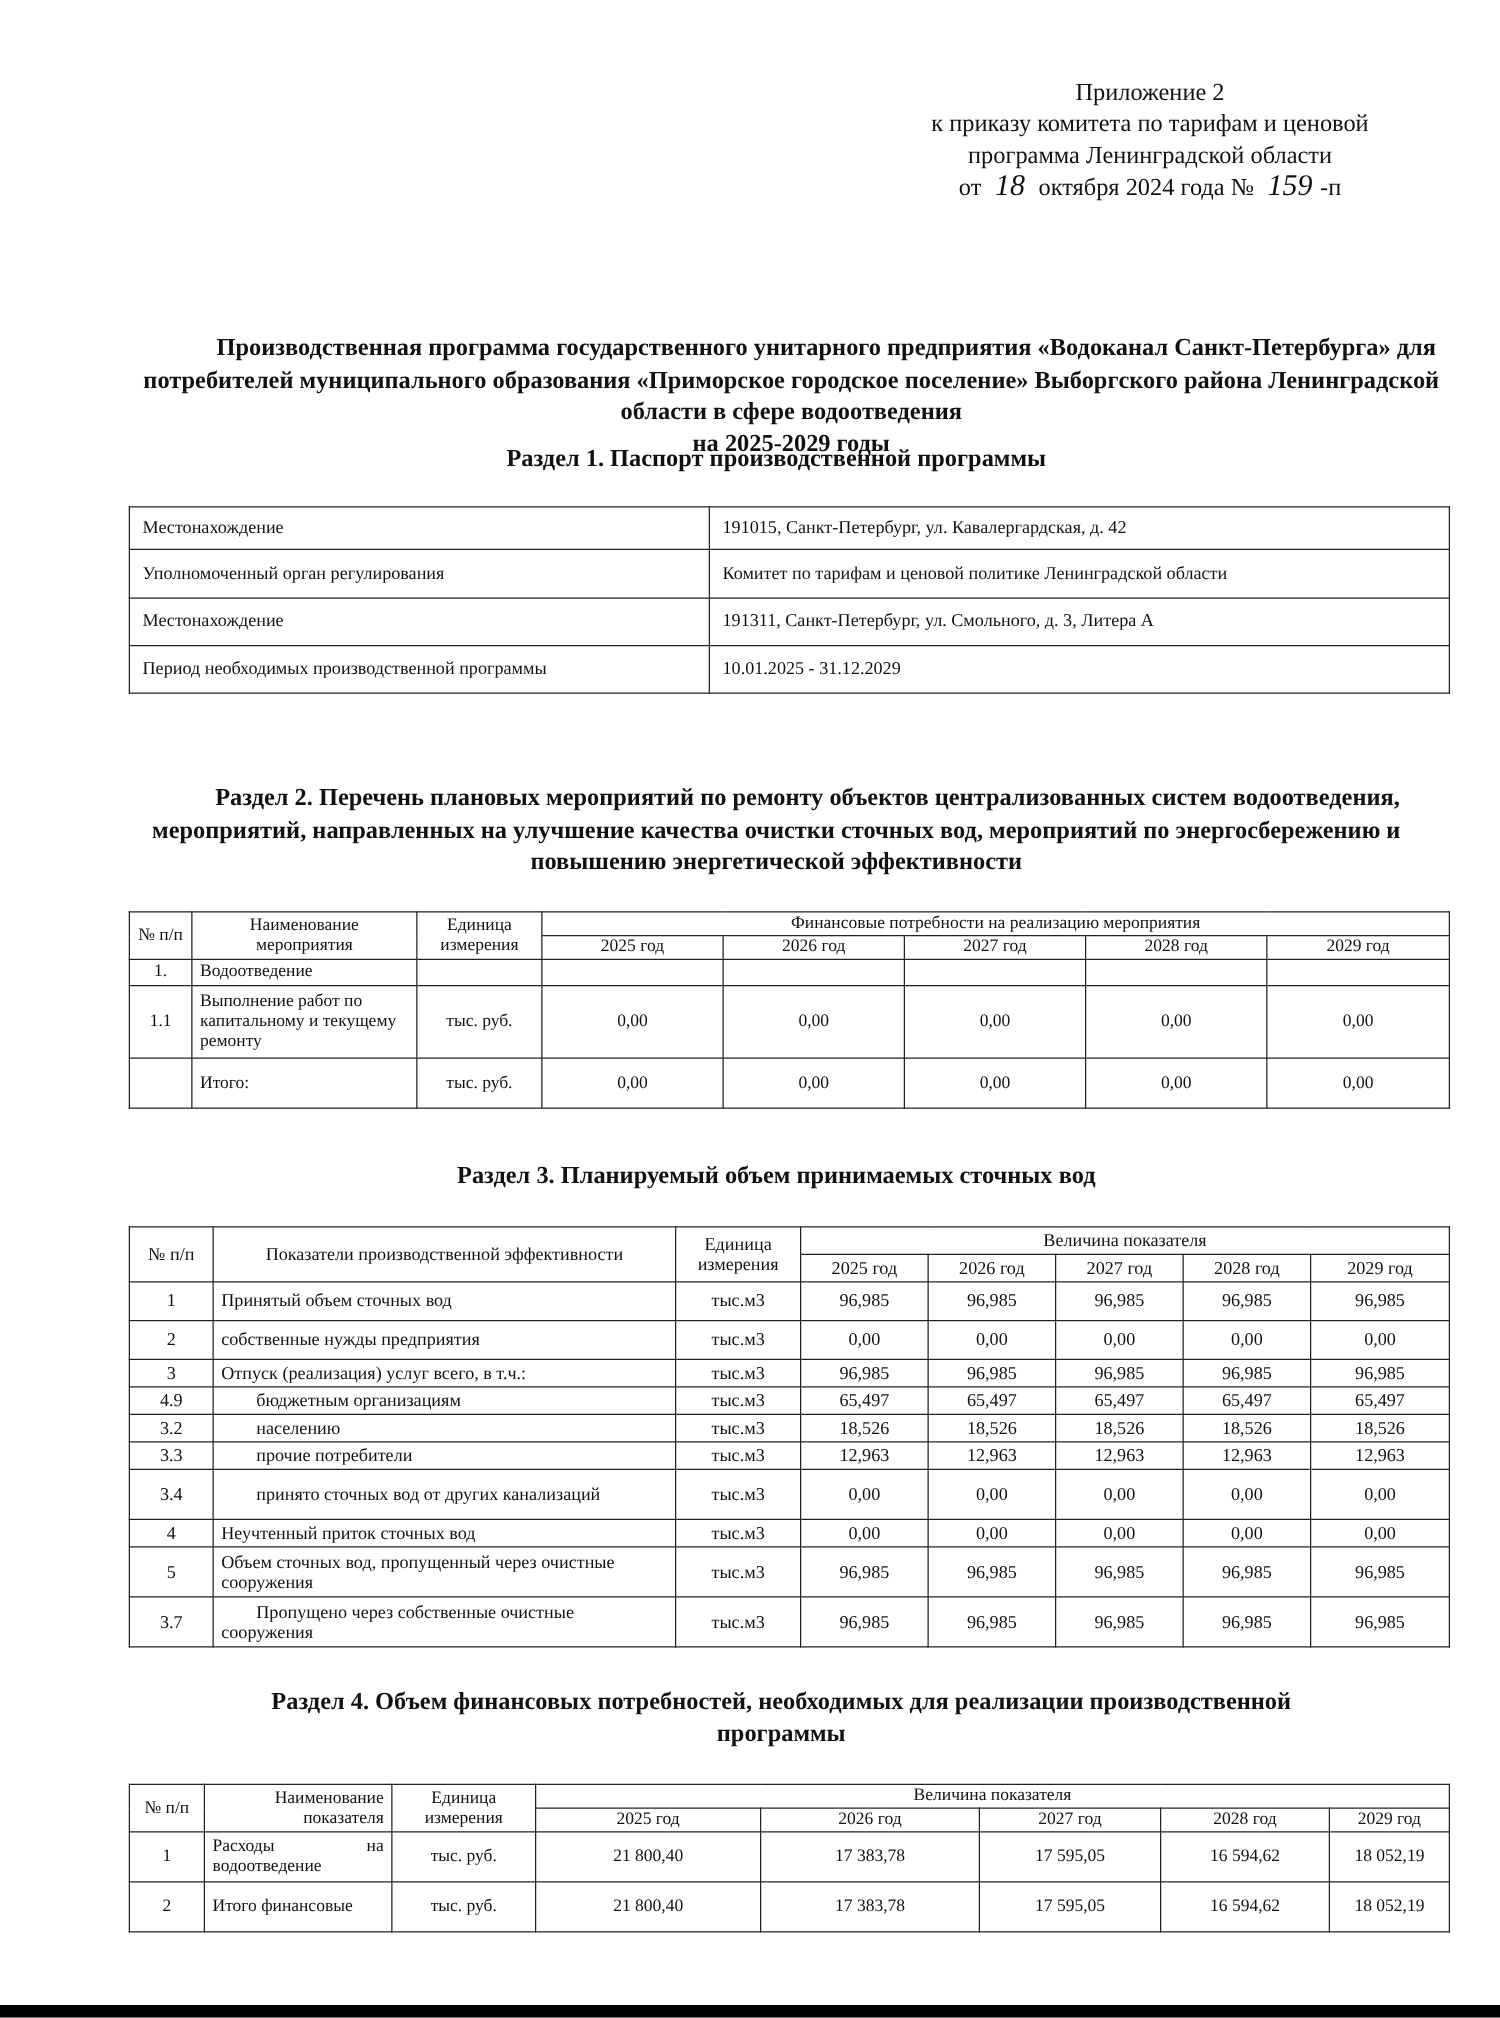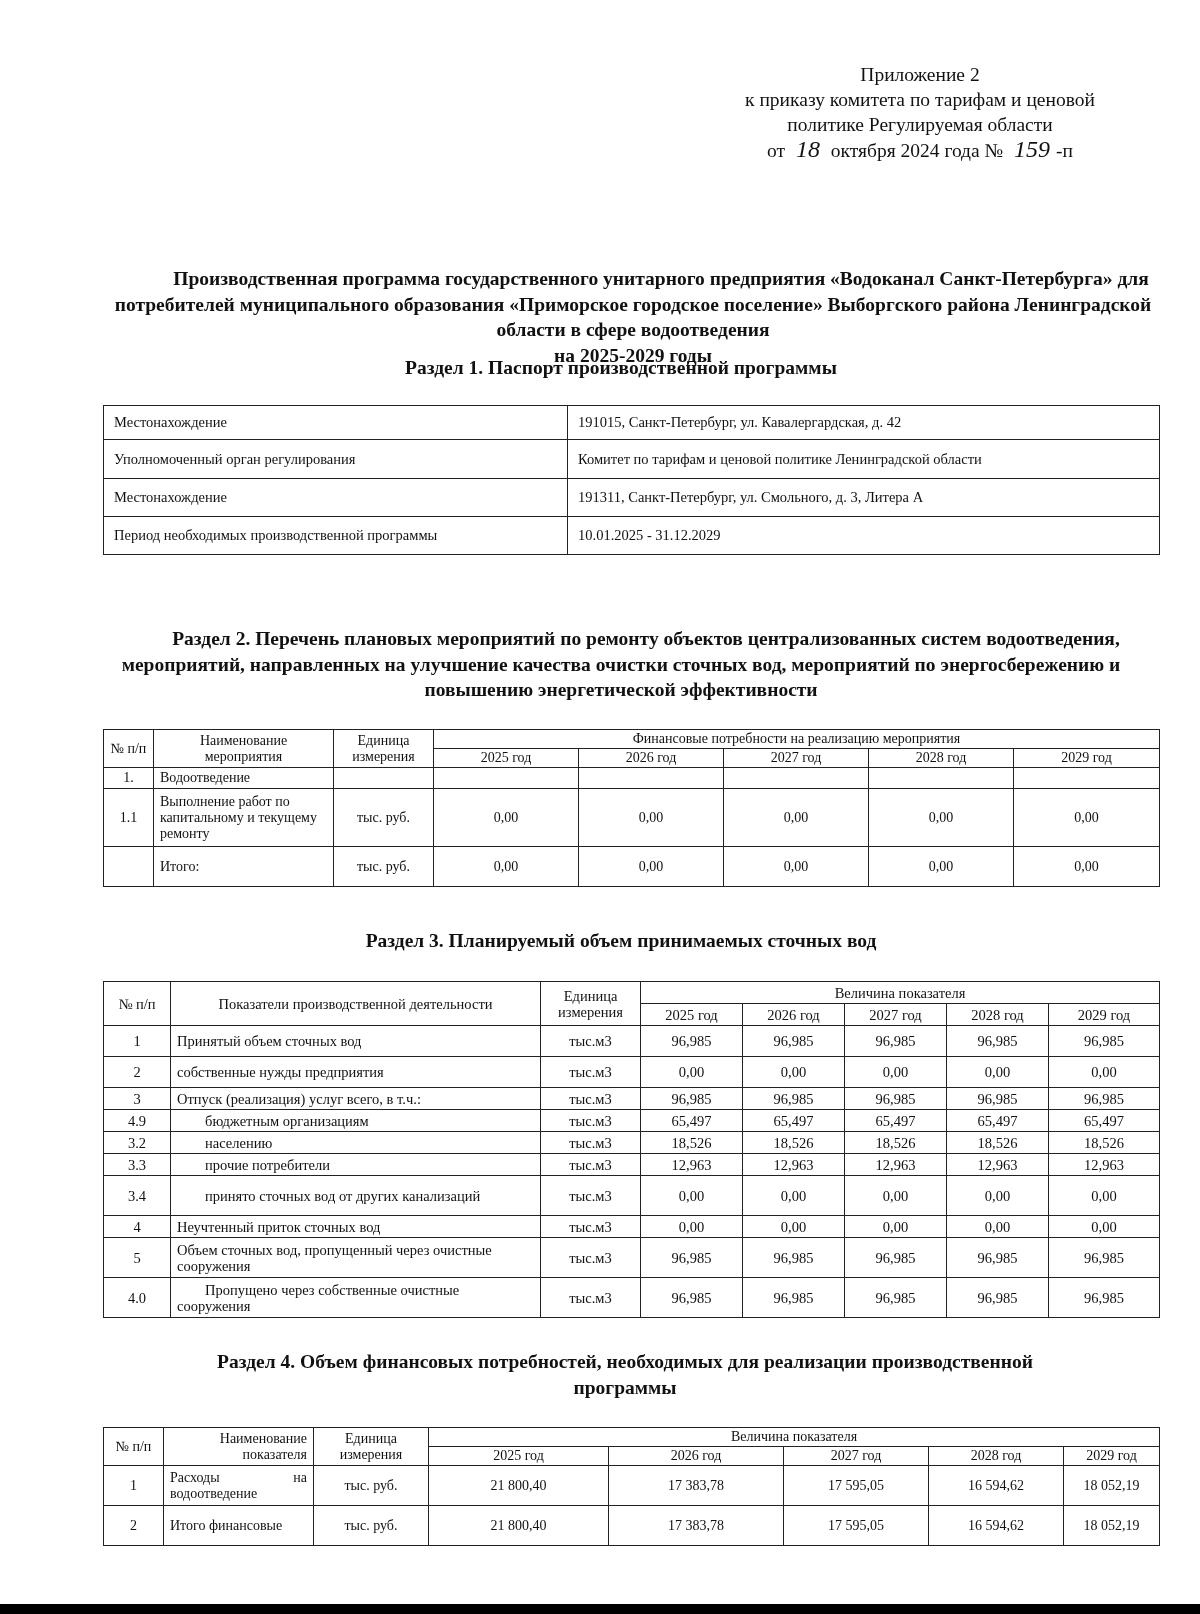--- a/index.html
+++ b/index.html
@@ -23,21 +23,21 @@
   .t4 td, .t4 th { font-size: 14px; line-height: 16px; }
   .ind { padding-left: 34px !important; }
   .bottom-bar { position: absolute; left: 0; top: 1604px; width: 1200px; height: 10px; background: #000; }
 </style>
 </head>
 <body>
 
 <div class="annex">
   <div>Приложение 2</div>
   <div>к приказу комитета по тарифам и ценовой</div>
-  <div>политике Регулируемая области</div>
+  <div>программа Ленинградской области</div>
   <div>
     <span>от</span>
     <span class="hand">18</span>
     <span>октября 2024 года №</span>
     <span class="hand">159</span><span>-п</span>
   </div>
 </div>
 
 <div class="title">
   <span class="indent"></span><span>Производственная программа государственного унитарного предприятия «Водоканал Санкт-Петербурга» для потребителей муниципального образования «Приморское городское поселение» Выборгского района Ленинградской области в сфере водоотведения</span><br>
@@ -139,21 +139,21 @@
       <col style="width:100px">
     <col style="width:102px">
       <col style="width:102px">
       <col style="width:102px">
       <col style="width:102px">
       <col>
   </colgroup>
   <tbody>
       <tr style="height:22px">
     <th rowspan="2" class="c">№ п/п</th>
-    <th rowspan="2" class="c">Показатели производственной деятельности</th>
+    <th rowspan="2" class="c">Показатели производственной эффективности</th>
     <th rowspan="2" class="c">Единица измерения</th>
     <th colspan="5" class="c">Величина показателя</th>
   </tr>
   <tr style="height:22px">
     <th class="c">2025 год</th>
     <th class="c">2026 год</th>
     <th class="c">2027 год</th>
     <th class="c">2028 год</th>
     <th class="c">2029 год</th>
   </tr>
@@ -241,21 +241,21 @@
     <td class="c">5</td>
     <td>Объем сточных вод, пропущенный через очистные сооружения</td>
     <td class="c">тыс.м3</td>
     <td class="c">96,985</td>
     <td class="c">96,985</td>
     <td class="c">96,985</td>
     <td class="c">96,985</td>
     <td class="c">96,985</td>
   </tr>
   <tr style="height:40px">
-    <td class="c">4.0</td>
+    <td class="c">3.7</td>
     <td style="text-indent:28px">Пропущено через собственные очистные сооружения</td>
     <td class="c">тыс.м3</td>
     <td class="c">96,985</td>
     <td class="c">96,985</td>
     <td class="c">96,985</td>
     <td class="c">96,985</td>
     <td class="c">96,985</td>
   </tr>
 </tbody>
   </table>

